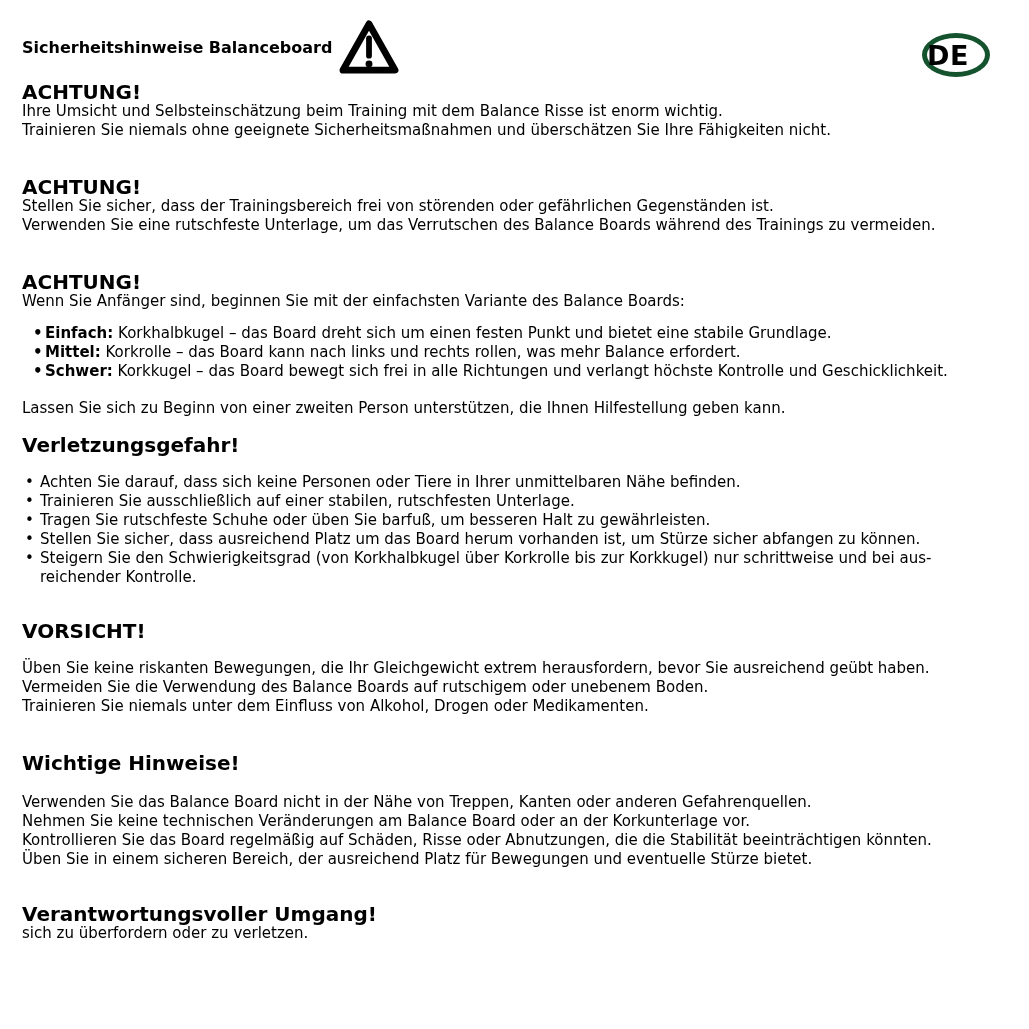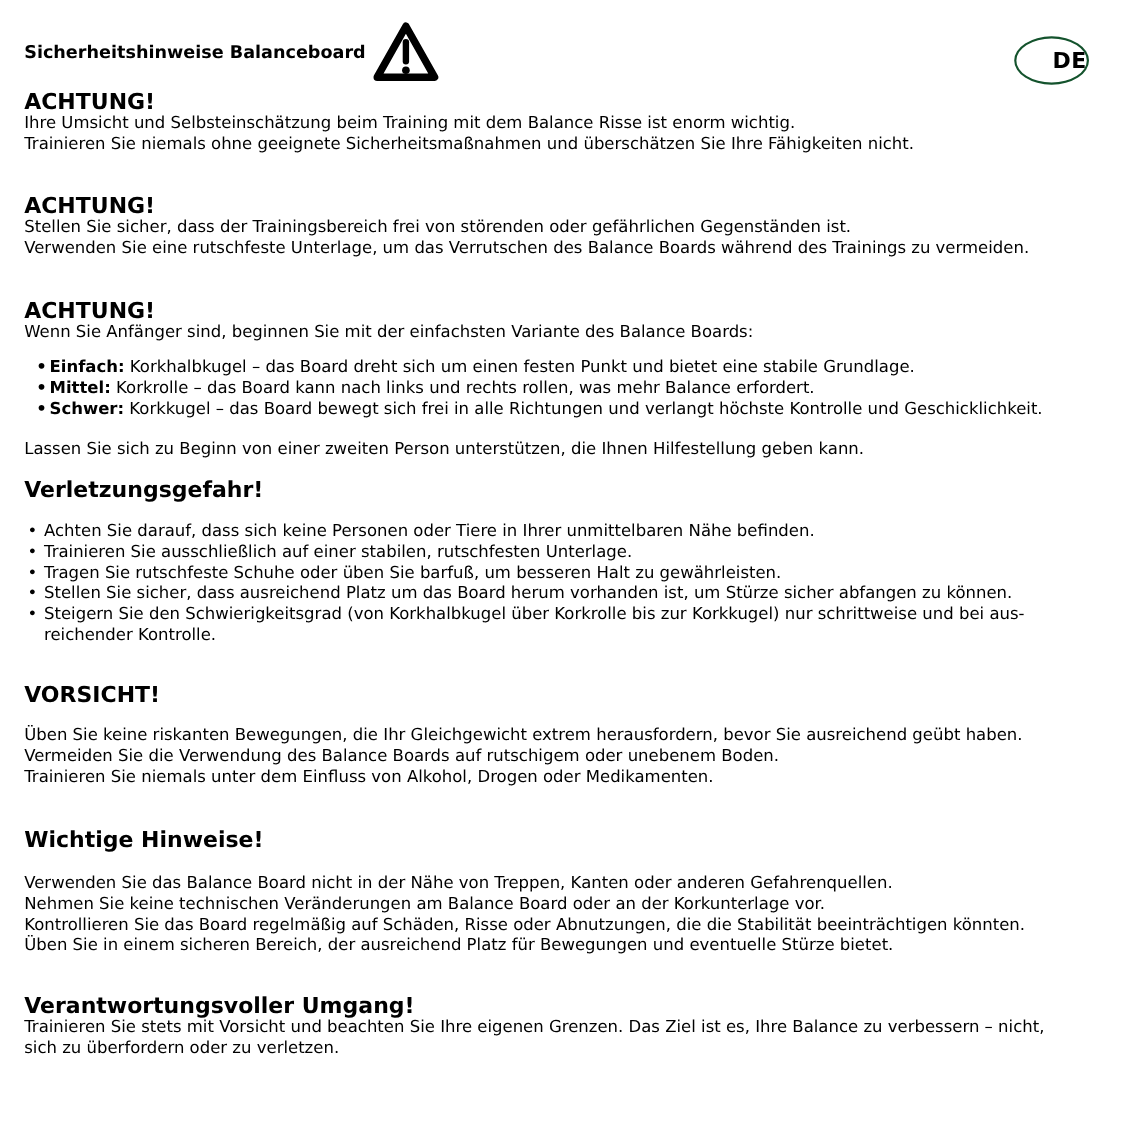--- a/index.html
+++ b/index.html
@@ -10,23 +10,23 @@
     font-size:15px;line-height:19px;
     overflow:hidden;
   }
   .page{position:relative;box-sizing:border-box;width:1029px;height:1029px;padding:0 16px 0 22px;}
   .header{display:flex;align-items:center;gap:0;padding-top:18px;height:58px;}
   .title{margin:0;font-size:16px;font-weight:bold;white-space:pre;}
   .tri{display:inline-block;margin-left:6px;}
   .tri svg{display:block;}
   .badge{
     position:absolute;top:33px;right:39px;width:68px;height:44px;
-    box-sizing:border-box;border:2px solid #14532d;border-radius:50%;
-    display:flex;align-items:center;justify-content:flex-end;
-    font-weight:bold;font-size:20px;letter-spacing:.5px;
+    box-sizing:border-box;border:5px solid #14532d;border-radius:50%;
+    display:flex;align-items:center;justify-content:flex-start;
+    font-weight:bold;font-size:27px;letter-spacing:.5px;
   }
   .h{font-weight:bold;font-size:20px;line-height:19px;white-space:pre;}
   .line{white-space:pre;}
   ul{margin:0;padding:0;list-style:none;}
   li{display:flex;}
   .marker{flex:none;}
   .btext{white-space:pre-wrap;}
   #blockA{margin-top:7px;}
   #blockB{margin-top:38px;}
   #blockC{margin-top:38px;}
@@ -139,17 +139,16 @@
     <div class="body">
       <div class="line">Verwenden Sie das Balance Board nicht in der Nähe von Treppen, Kanten oder anderen Gefahrenquellen.</div>
       <div class="line">Nehmen Sie keine technischen Veränderungen am Balance Board oder an der Korkunterlage vor.</div>
       <div class="line">Kontrollieren Sie das Board regelmäßig auf Schäden, Risse oder Abnutzungen, die die Stabilität beeinträchtigen könnten.</div>
       <div class="line">Üben Sie in einem sicheren Bereich, der ausreichend Platz für Bewegungen und eventuelle Stürze bietet.</div>
     </div>
   </section>
 
   <section class="block" id="verantwortung">
     <div class="h">Verantwortungsvoller Umgang!</div>
-    <div class="line">Trainieren Sie stets mit Vorsicht und beachten Sie Ihre eigenen Grenzen. Das Ziel ist es, Ihre Balance zu verbessern – nicht,</div>
     <div class="line">sich zu überfordern oder zu verletzen.</div>
   </section>
 
 </div>
 
 </body></html>

